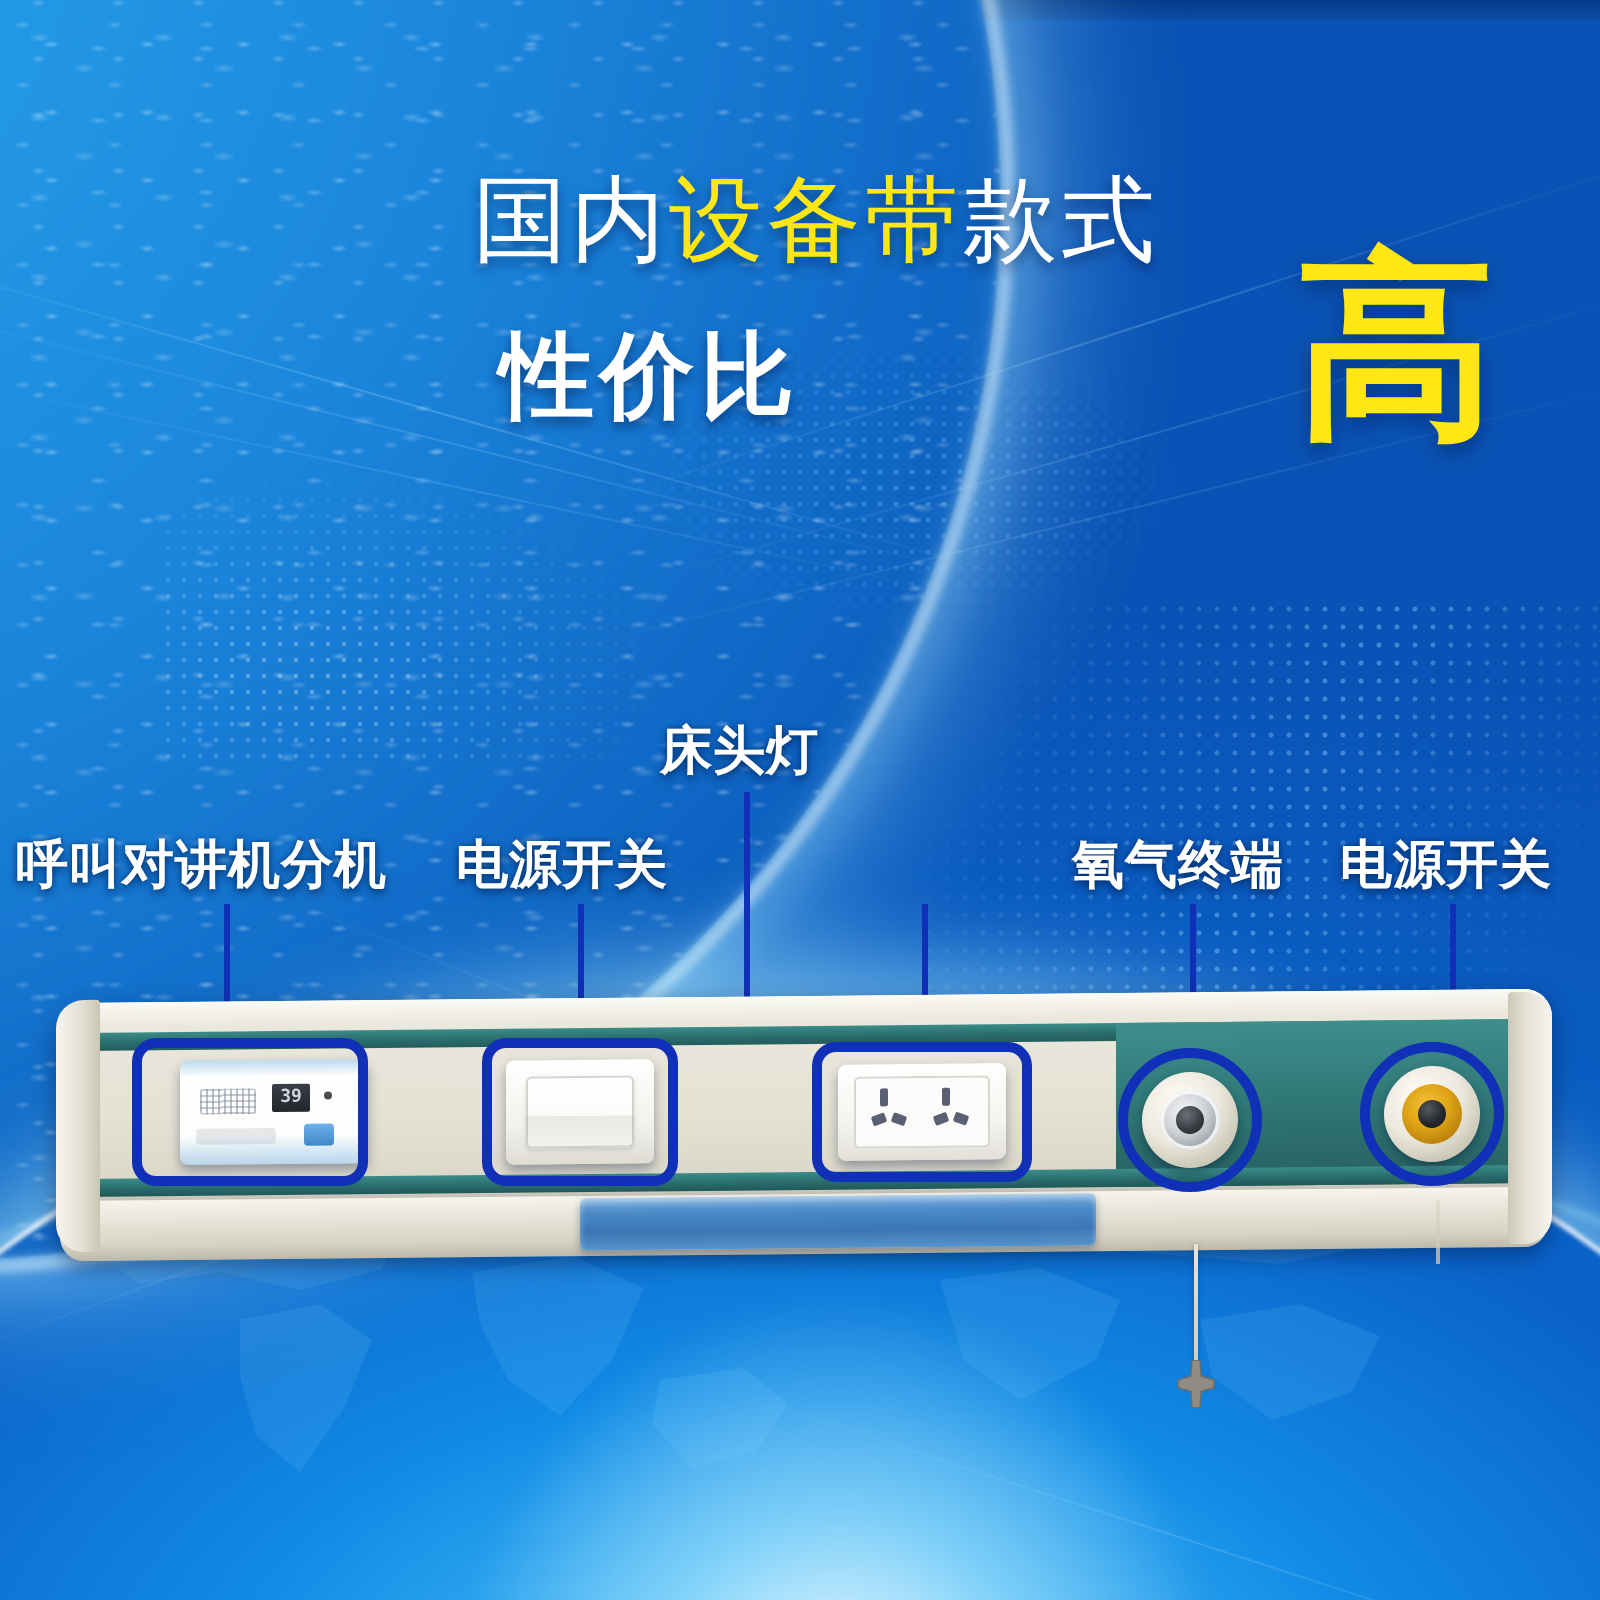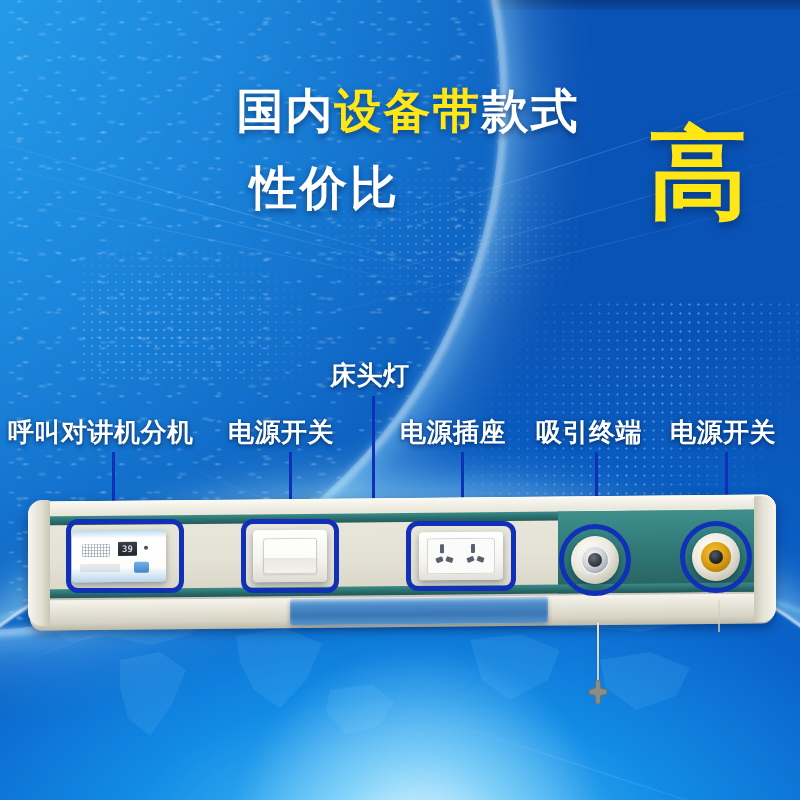--- a/index.html
+++ b/index.html
@@ -113,21 +113,21 @@
     -webkit-mask-image:radial-gradient(ellipse at 30% 70%, #000 8%, transparent 70%);
     mask-image:radial-gradient(ellipse at 30% 70%, #000 8%, transparent 70%);
   }
 
   
   .headline{
     position:absolute; left:0; top:86px; width:800px;
     text-align:center;
   }
   .hl-line1{
-    font-size:47px; font-weight:700; letter-spacing:2px;
+    font-size:47px; font-weight:400; letter-spacing:2px;
     line-height:1.05; color:#ffffff;
     text-shadow:0 3px 6px rgba(0,30,80,.55);
     white-space:nowrap;
     margin-left:16px;
   }
   .hl-y{ color:#ffe615; }
   .hl-line2{
     margin-top:22px;
     font-size:47px; font-weight:700; letter-spacing:3px;
     color:#ffffff; white-space:nowrap;
@@ -200,21 +200,21 @@
     position:absolute; left:262px; top:100px; width:258px; height:26px;
     border-radius:3px;
     background:linear-gradient(180deg,#6fa8dc 0%,#3f82c6 30%,#2f6fb4 65%,#4d8fcc 100%);
     box-shadow:inset 0 2px 3px rgba(255,255,255,.45), 0 2px 5px rgba(0,20,60,.35);
     transform:skewY(-0.55deg);
     opacity:.93;
   }
 
   
   .intercom{
-    position:absolute; left:72px; top:530px; width:94px; height:52px;
+    position:absolute; left:90px; top:530px; width:94px; height:52px;
     border-radius:4px;
     background:linear-gradient(180deg,#bcd9ef 0%,#ffffff 16%,#fdfdfb 72%,#b9d6ed 100%);
     box-shadow:0 3px 6px rgba(0,20,60,.35);
     transform:skewY(-0.55deg);
   }
   .ic-grille{
     position:absolute; left:10px; top:14px; width:28px; height:13px;
     background:
       repeating-linear-gradient(90deg, rgba(110,120,140,.55) 0 1px, transparent 1px 3px),
       repeating-linear-gradient(0deg, rgba(110,120,140,.45) 0 1px, transparent 1px 3px);
@@ -369,22 +369,21 @@
   <div class="headline">
     <div class="hl-line1"><span>国内</span><span class="hl-y">设备带</span><span>款式</span></div>
     <div class="hl-line2">性价比</div>
     <div class="hl-big">高</div>
   </div>
 
   <div class="labels">
     <div class="label" style="left:228px; top:415px;">电源开关</div>
     <div class="label" style="left:8px;  top:415px;">呼叫对讲机分机</div>
     <div class="label" style="left:330px; top:358px;text-align:center;">床头灯</div>
-    <div class="label" style="left:400px; top:415px;">电源插座</div>
-    <div class="label" style="left:536px; top:415px;">吸引终端</div>
+    <div class="label" style="left:536px; top:415px;">氧气终端</div>
     <div class="label" style="left:670px; top:415px;">电源开关</div>
 
     <div class="leader" style="left:112px; top:452px; height:76px;"></div>
     <div class="leader" style="left:289px; top:452px; height:76px;"></div>
     <div class="leader" style="left:372px; top:396px; height:214px;"></div>
     <div class="leader" style="left:461px; top:452px; height:78px;"></div>
     <div class="leader" style="left:595px; top:452px; height:84px;"></div>
     <div class="leader" style="left:725px; top:452px; height:82px;"></div>
   </div>
 

